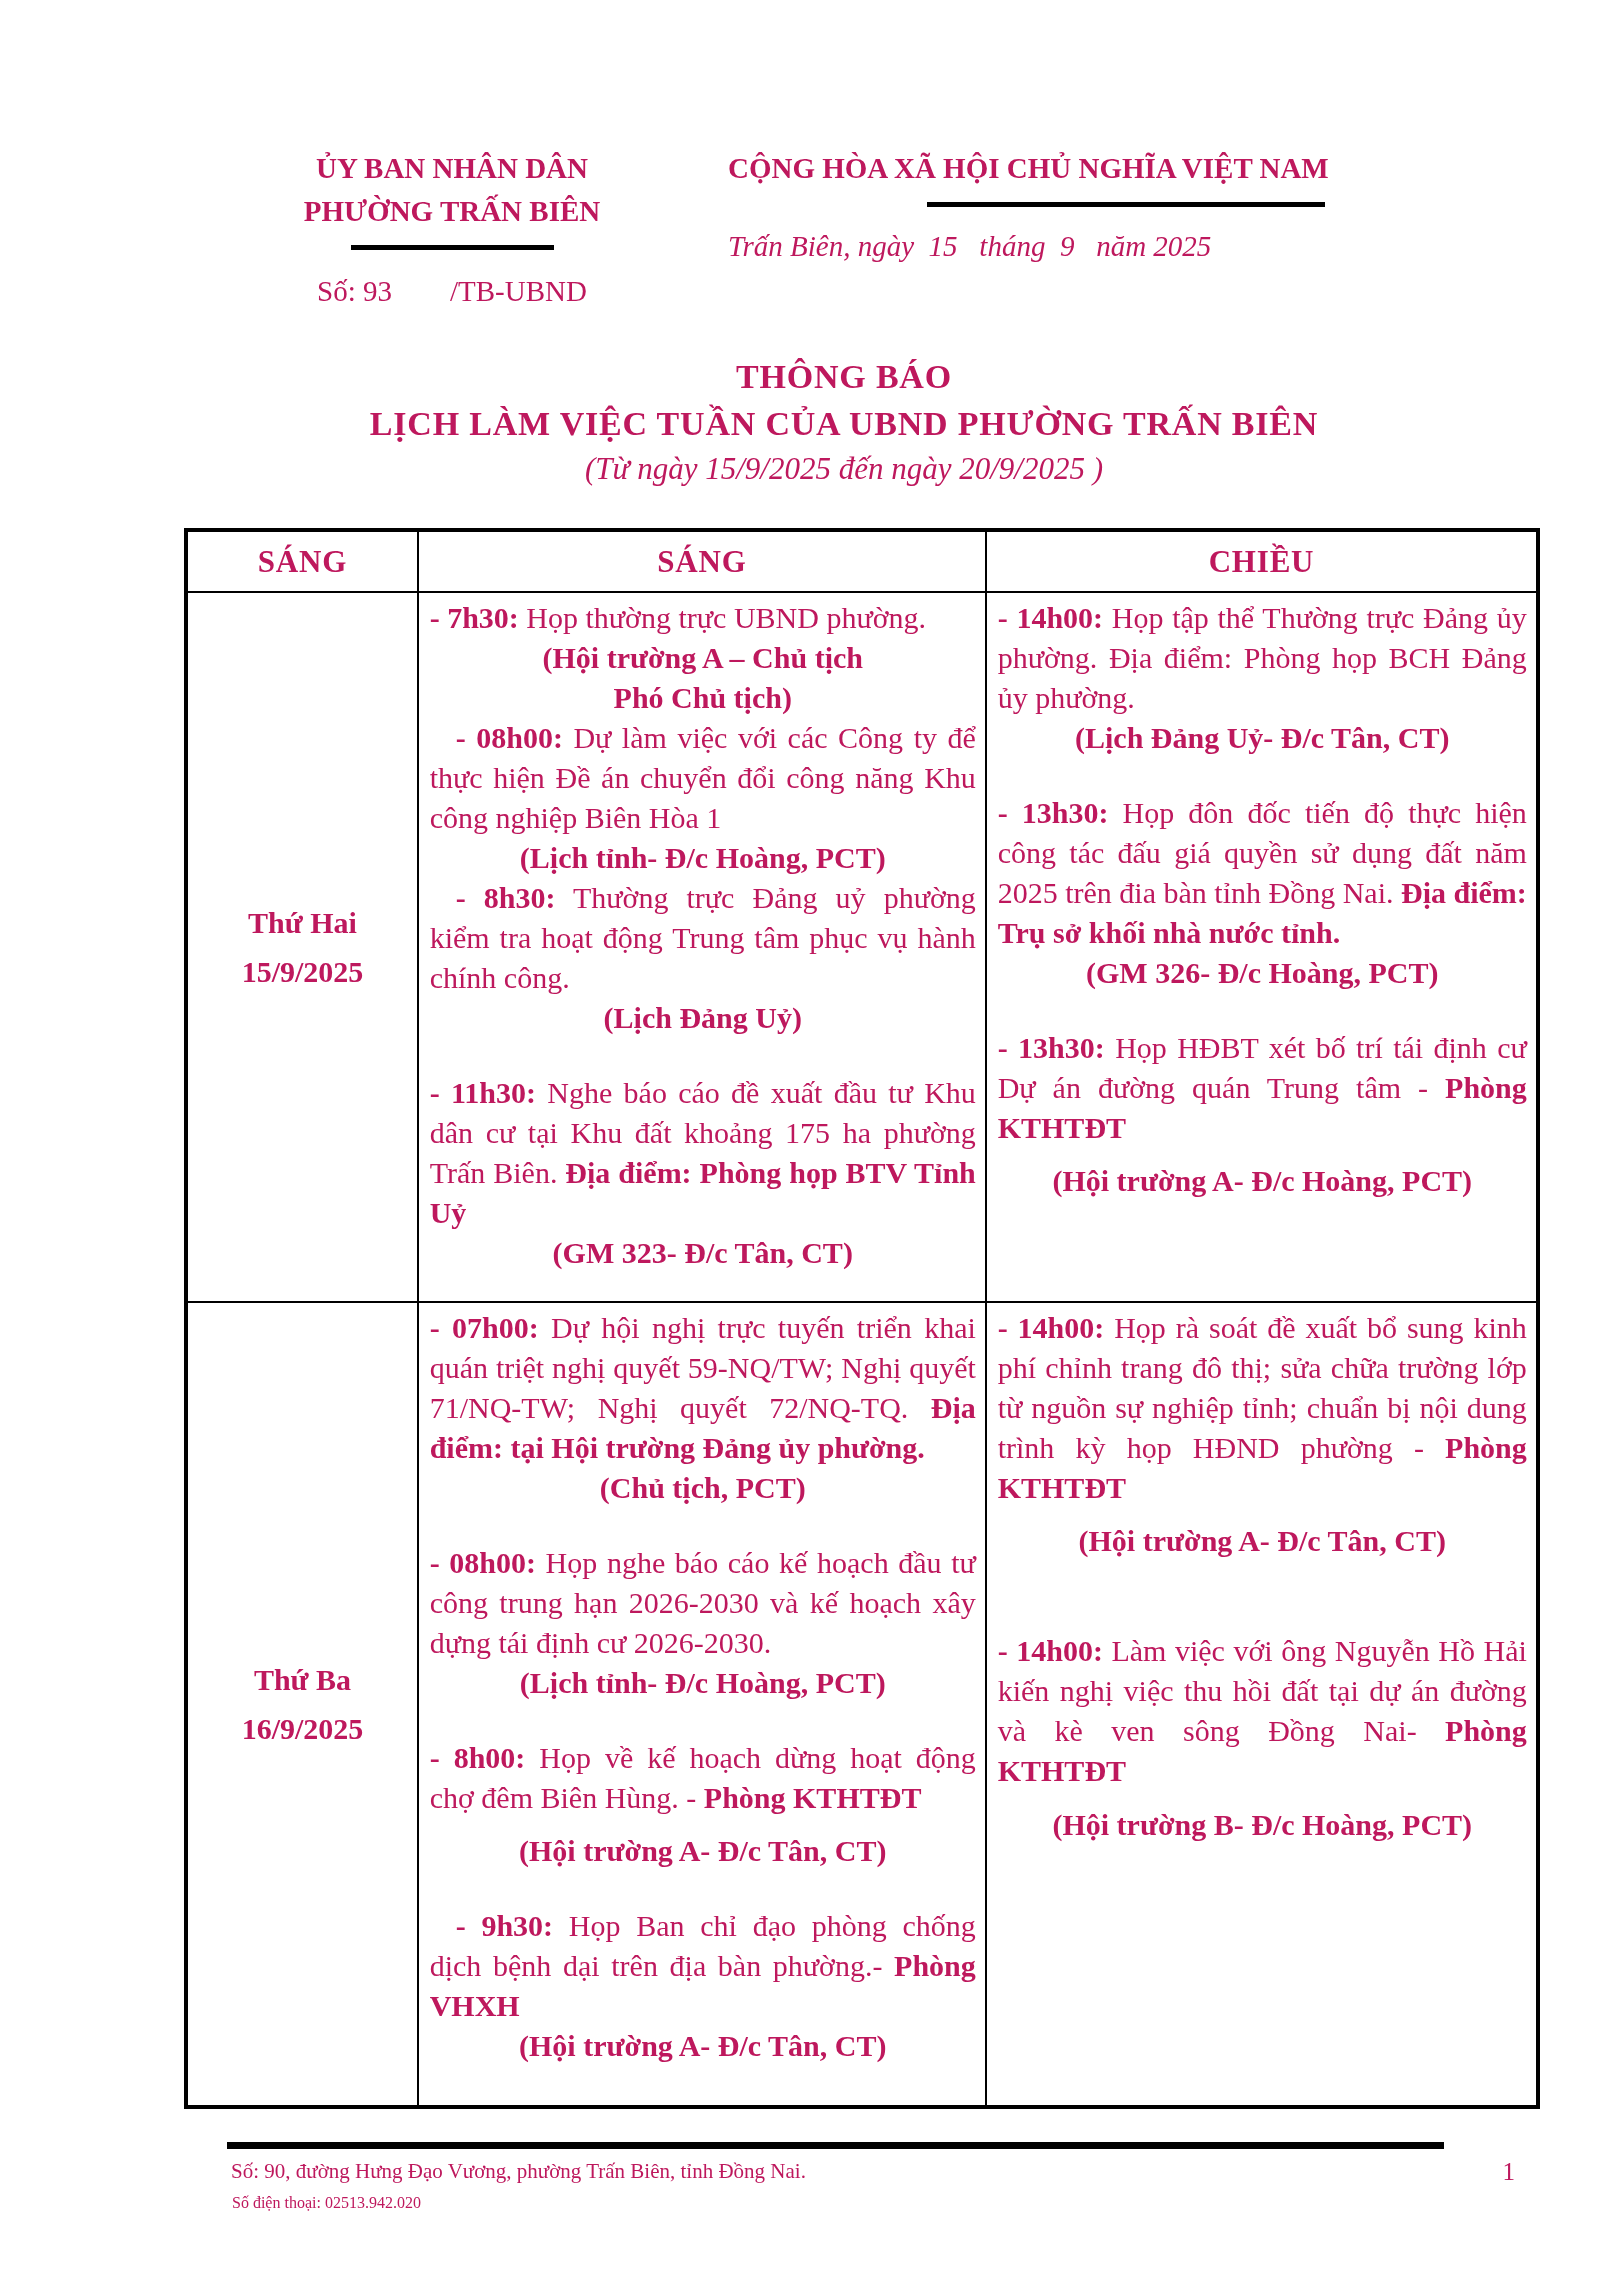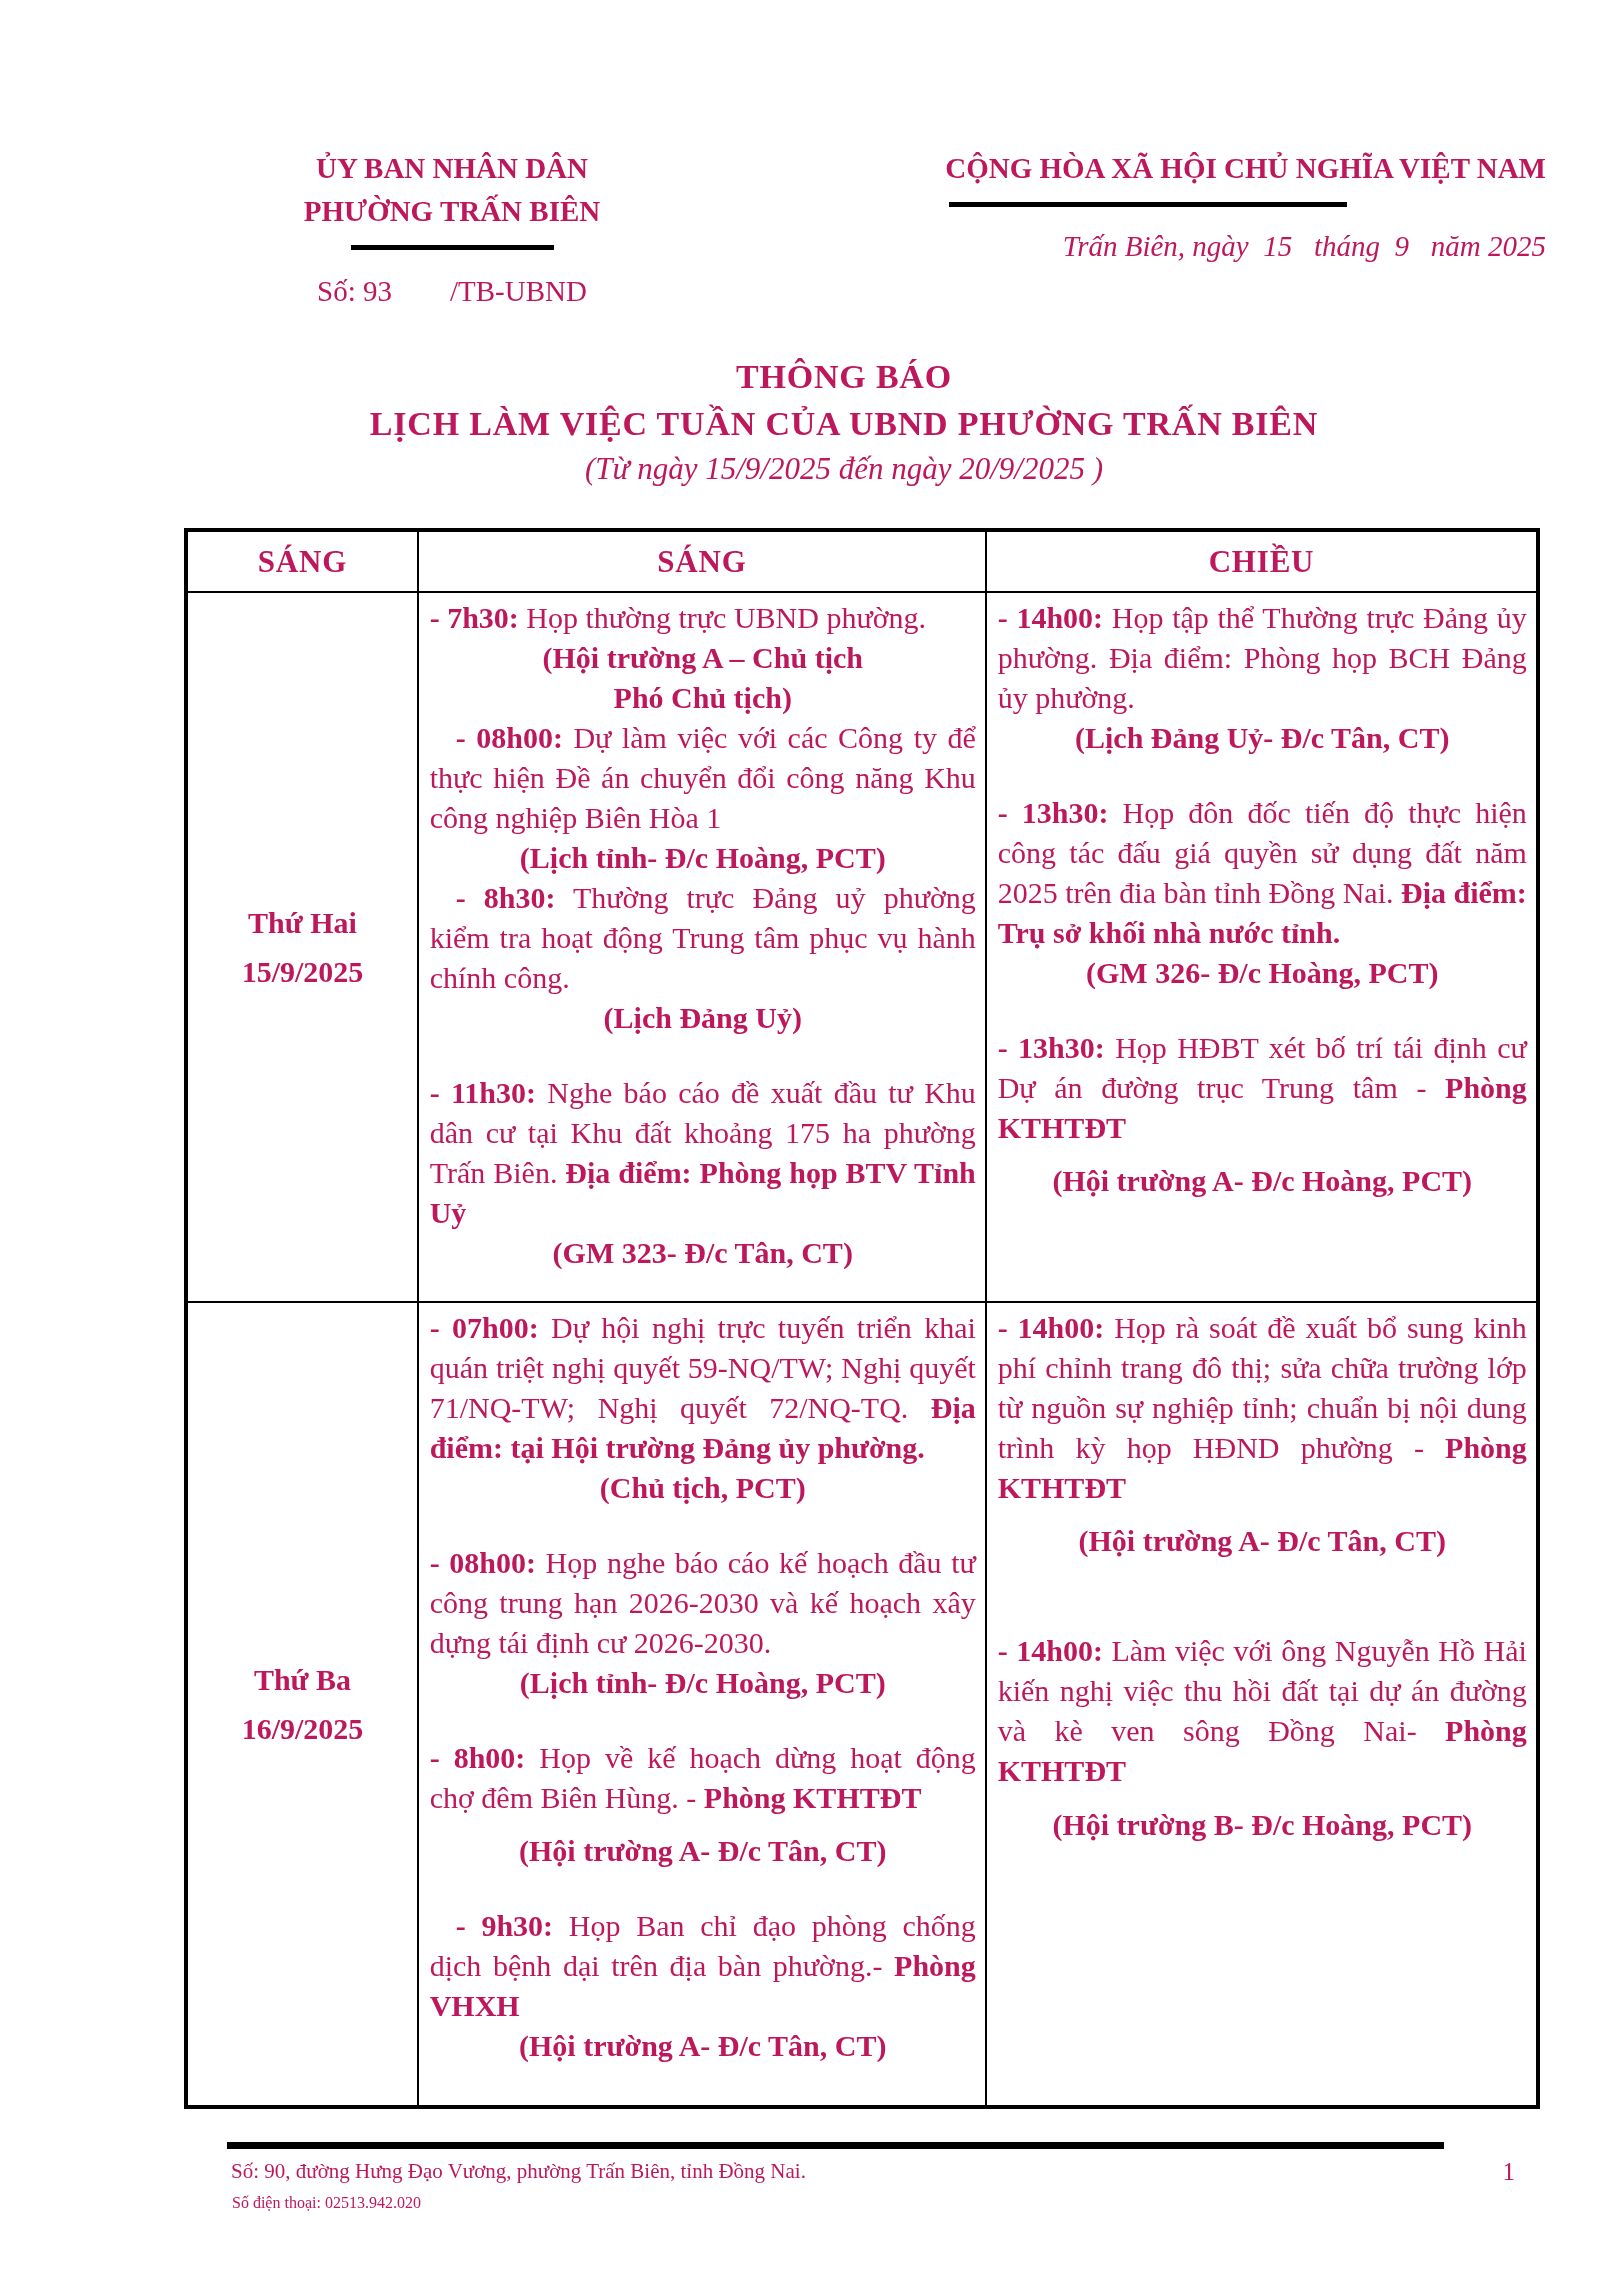--- a/index.html
+++ b/index.html
@@ -14,22 +14,22 @@
   }
   .bold { font-weight:bold; }
   .italic { font-style:italic; }
 
   
   .header-org {
     position:absolute; left:184px; top:147px; width:536px;
     text-align:center; font-size:29px; line-height:43px;
   }
   .header-national {
-    position:absolute; left:750px; top:147px; width:796px;
-    text-align:right; font-size:29px; line-height:43px;
+    position:absolute; left:728px; top:147px; width:796px;
+    text-align:left; font-size:29px; line-height:43px;
   }
   .underline { height:4.6px; background:#000; margin:12.2px auto 0 auto; }
   .org-underline { width:203px; }
   .nat-underline { width:398px; }
   .doc-number { margin-top:20px; font-size:29px; white-space:pre; }
   .dateline  { margin-top:18.4px; font-size:29px; white-space:pre; }
 
   
   .title-block { position:absolute; left:4px; top:358px; width:1624px; text-align:center;padding-left:28px; }
   .title1 { font-size:34px; font-weight:bold; letter-spacing:0.8px; }
@@ -126,21 +126,21 @@
             <p class="para indent"><b>- 8h30:</b><span> Thường trực Đảng uỷ phường kiểm tra hoạt động Trung tâm phục vụ hành chính công.</span></p>
             <p class="para center"><b>(Lịch Đảng Uỷ)</b></p>
             <p class="para gap-sm"><b>- 11h30:</b><span> Nghe báo cáo đề xuất đầu tư Khu dân cư tại Khu đất khoảng 175 ha phường Trấn Biên. </span><b>Địa điểm: Phòng họp BTV Tỉnh Uỷ</b></p>
             <p class="para center"><b>(GM 323- Đ/c Tân, CT)</b></p>
           </td>
         <td class="content-cell">
             <p class="para"><b>- 14h00:</b><span> Họp tập thể Thường trực Đảng ủy phường. Địa điểm: Phòng họp BCH Đảng ủy phường.</span></p>
             <p class="para center"><b>(Lịch Đảng Uỷ- Đ/c Tân, CT)</b></p>
             <p class="para gap-sm"><b>- 13h30:</b><span> Họp đôn đốc tiến độ thực hiện công tác đấu giá quyền sử dụng đất năm 2025 trên đia bàn tỉnh Đồng Nai. </span><b>Địa điểm: Trụ sở khối nhà nước tỉnh.</b></p>
             <p class="para center"><b>(GM 326- Đ/c Hoàng, PCT)</b></p>
-            <p class="para gap-sm"><b>- 13h30:</b><span> Họp HĐBT xét bố trí tái định cư Dự án đường trục Trung tâm - </span><b>Phòng KTHTĐT</b></p>
+            <p class="para gap-sm"><b>- 13h30:</b><span> Họp HĐBT xét bố trí tái định cư Dự án đường quán Trung tâm - </span><b>Phòng KTHTĐT</b></p>
             <p class="para center gap-xs"><b>(Hội trường A- Đ/c Hoàng, PCT)</b></p>
           </td>
       </tr>
       <tr class="row-tuesday">
         <td class="day-cell">
           <div>Thứ Ba</div>
           <div>16/9/2025</div>
         </td>
         <td class="content-cell">
             <p class="para"><b>- 07h00:</b><span> Dự hội nghị trực tuyến triển khai quán triệt nghị quyết 59-NQ/TW; Nghị quyết 71/NQ-TW; Nghị quyết 72/NQ-TQ. </span><b>Địa điểm: tại Hội trường Đảng ủy phường.</b></p>

